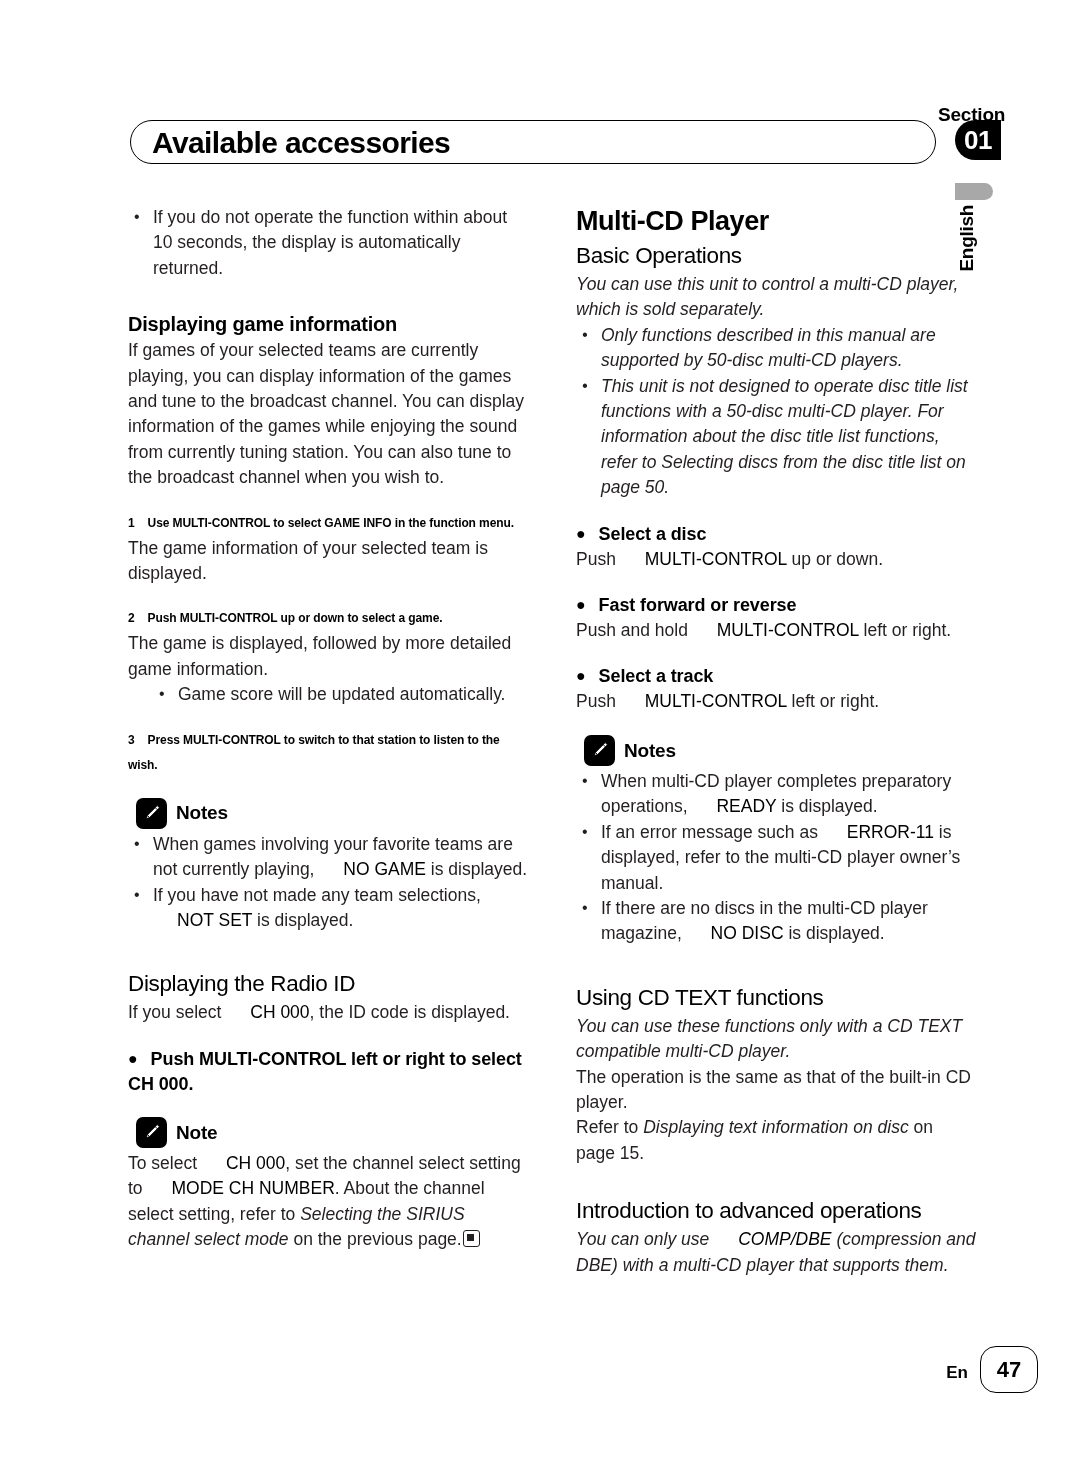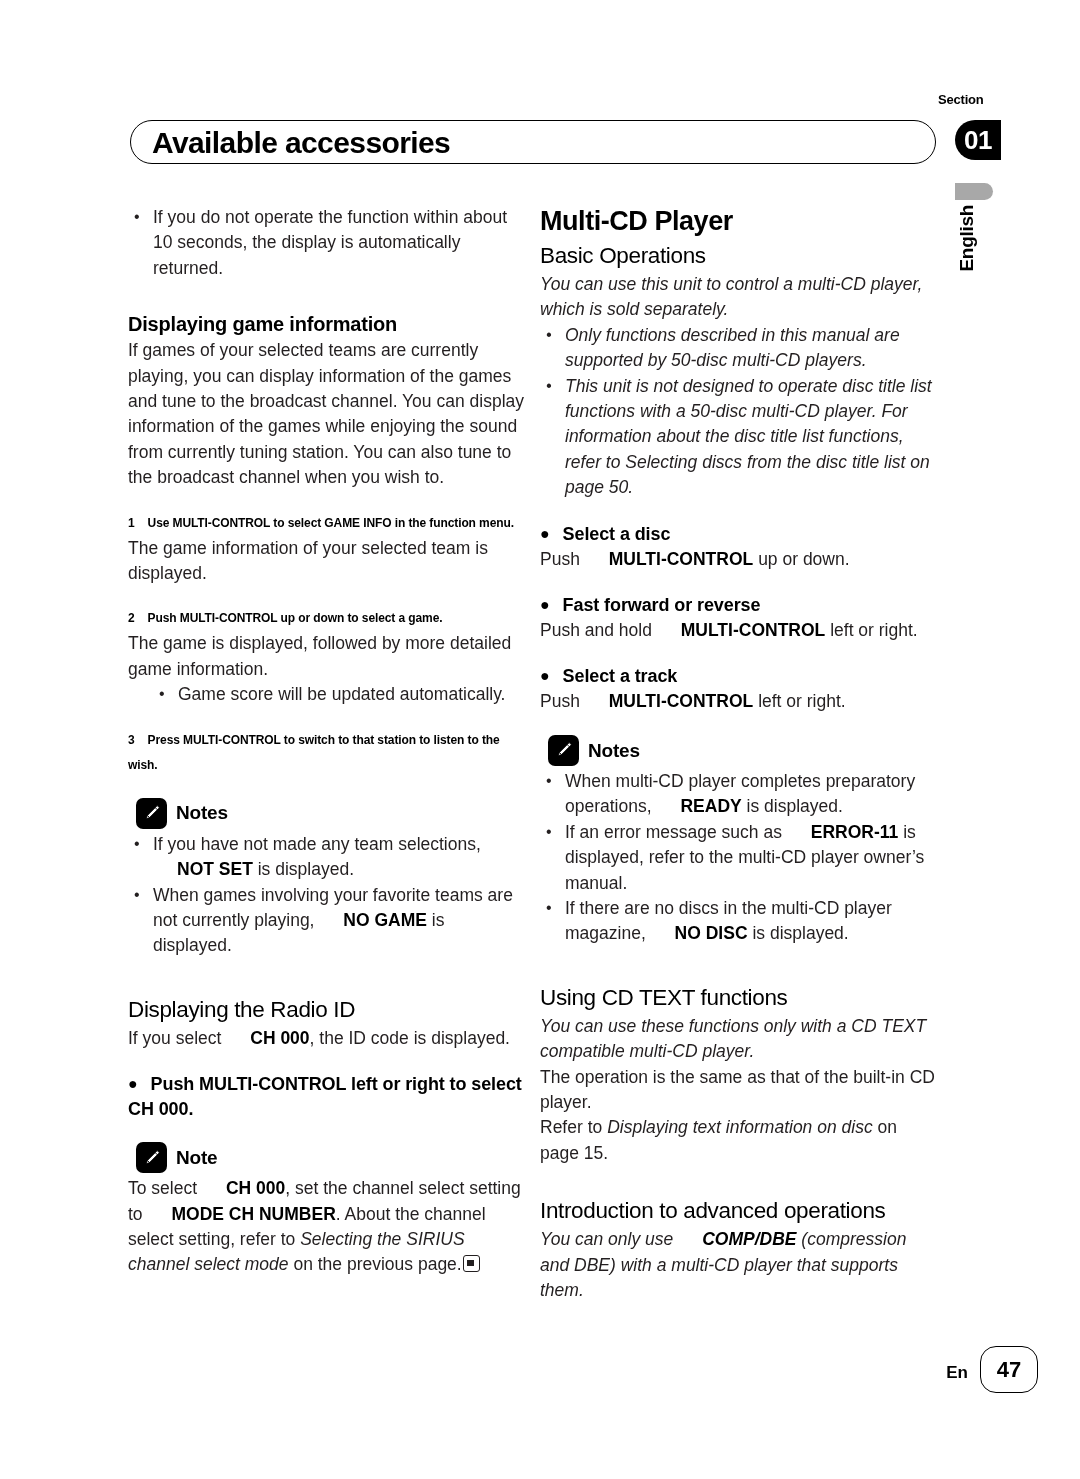--- a/index.html
+++ b/index.html
@@ -20,22 +20,22 @@
   .page {
     position: absolute;
     inset: 0;
     background: #fff;
   }
 
   
   .section-label {
     position: absolute;
     left: 938px;
-    top: 92px;
-    font-size: 13px;
+    top: 104px;
+    font-size: 19px;
     font-weight: bold;
     letter-spacing: -0.2px;
     color: #000;
   }
   .section-badge {
     position: absolute;
     left: 955px;
     top: 120px;
     width: 46px;
     height: 40px;
@@ -94,21 +94,21 @@
   
   .col {
     position: absolute;
     top: 205px;
     width: 400px;
     font-size: 17.5px;
     line-height: 25.4px;
     color: #231f20;
   }
   .col-left  { left: 128px; }
-  .col-right { left: 540px; }
+  .col-right { left: 576px; }
 
   p { margin: 0; }
 
   
   .h1 {
     font-size: 27px;
     font-weight: bold;
     color: #000;
     letter-spacing: -0.45px;
     line-height: 33px;
@@ -124,21 +124,21 @@
   }
   .h3 {
     font-size: 20px;
     font-weight: bold;
     color: #000;
     letter-spacing: -0.2px;
     line-height: 26px;
     margin: 0 0 1px 0;
   }
   .ital { font-style: italic; }
-  .bold { font-weight: bold; color: #000; padding-left: 24px; }
+  .bold { font-weight: normal; color: #000; padding-left: 24px; }
   .gap-md { height: 20px; }
   .gap-lg { height: 30px; }
   .gap-xl { height: 36px; }
 
   
   .body-p {
     margin: 0;
     color: #231f20;
   }
   .italic-p {
@@ -316,22 +316,22 @@
         <svg width="20" height="20" viewBox="0 0 20 20" aria-hidden="true">
           <path d="M15.2 2.6 L17.4 4.8 L7.6 14.6 L4.2 15.8 L5.4 12.4 Z" fill="#ffffff" stroke="#000000" stroke-width="0.9" stroke-linejoin="round"></path>
           <path d="M13.2 4.6 L15.4 6.8" stroke="#000000" stroke-width="0.9"></path>
           <path d="M5.4 12.4 L7.6 14.6" stroke="#000000" stroke-width="0.9"></path>
         </svg>
       </span>
       <span class="notes-label">Notes</span>
     </div>
 
     <ul class="blist">
+      <li><span>When games involving your favorite teams are not currently playing, </span><span class="bold">NO GAME</span><span> is displayed.</span></li>
       <li><span>If you have not made any team selections, </span><span class="bold">NOT SET</span><span> is displayed.</span></li>
-      <li><span>When games involving your favorite teams are not currently playing, </span><span class="bold">NO GAME</span><span> is displayed.</span></li>
     </ul>
 
     <div class="gap-xl"></div>
 
     <p class="h2">Displaying the Radio ID</p>
     <p class="body-p"><span>If you select </span><span class="bold">CH 000</span><span>, the ID code is displayed.</span></p>
 
     <div class="gap-md"></div>
 
     <p class="dot-head"><span class="dot">●</span><span>Push MULTI-CONTROL left or right to select CH 000.</span></p>

